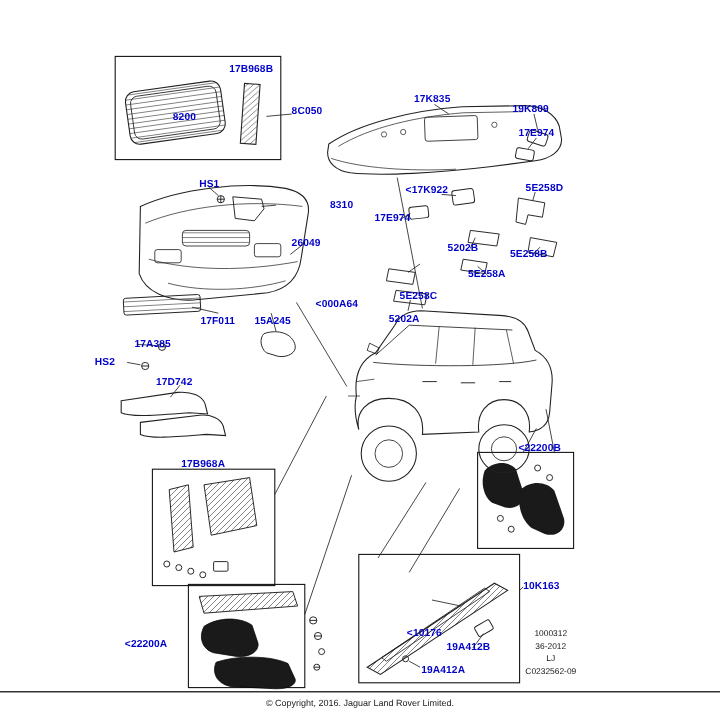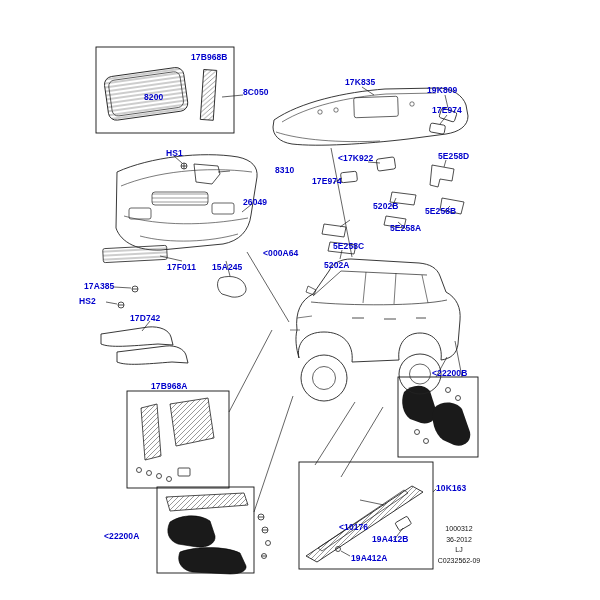--- a/index.html
+++ b/index.html
@@ -221,31 +221,34 @@
   <div class="label" style="left: 425px; top: 206px; color: rgb(0, 0, 204);">5E258B</div>
   <div class="label" style="left: 390px; top: 223px; color: rgb(0, 0, 204);">5E258A</div>
   <div class="label" style="left: 333px; top: 213px; color: rgb(0, 0, 204); margin-top: 28px;">5E258C</div>
   <div class="label" style="left: 263px; top: 248px; color: rgb(0, 0, 204);">&lt;000A64</div>
   <div class="label" style="left: 324px; top: 260px; color: rgb(0, 0, 204);">5202A</div>
   <div class="label" style="left: 166px; top: 148px; color: rgb(0, 0, 204);">HS1</div>
   <div class="label" style="left: 231px; top: 165px; color: rgb(0, 0, 204); margin-left: 44px;">8310</div>
   <div class="label" style="left: 243px; top: 197px; color: rgb(0, 0, 204);">26049</div>
   <div class="label" style="left: 167px; top: 262px; color: rgb(0, 0, 204);">17F011</div>
   <div class="label" style="left: 212px; top: 262px; color: rgb(0, 0, 204);">15A245</div>
-  <div class="label" style="left: 84px; top: 281px; color: rgb(0, 0, 204);">17A385</div>
+  <div class="label" style="left: 112px; top: 281px; color: rgb(0, 0, 204);">17A385</div>
   <div class="label" style="left: 79px; top: 296px; color: rgb(0, 0, 204); text-align: center;">HS2</div>
   <div class="label" style="left: 130px; top: 313px; color: rgb(0, 0, 204);">17D742</div>
   <div class="label" style="left: 151px; top: 381px; color: rgb(0, 0, 204);">17B968A</div>
   <div class="label" style="left: 104px; top: 531px; color: rgb(0, 0, 204);">&lt;22200A</div>
   <div class="label" style="left: 432px; top: 368px; color: rgb(0, 0, 204);">&lt;22200B</div>
   <div class="label" style="left: 436px; top: 483px; color: rgb(0, 0, 204);">10K163</div>
   <div class="label" style="left: 339px; top: 493px; color: rgb(0, 0, 204); margin-top: 29px;">&lt;10176</div>
   <div class="label" style="left: 372px; top: 534px; color: rgb(0, 0, 204);">19A412B</div>
   <div class="label" style="left: 351px; top: 553px; color: rgb(0, 0, 204);">19A412A</div>
 
   <div class="ref-block">
     <div>1000312</div>
     <div>36-2012</div>
     <div>LJ</div>
     <div>C0232562-09</div>
   </div>
 
+  <div class="footer">
+    <span>© Copyright, 2016. Jaguar Land Rover Limited.</span>
+  </div>
 </div>
 
 </body></html>

